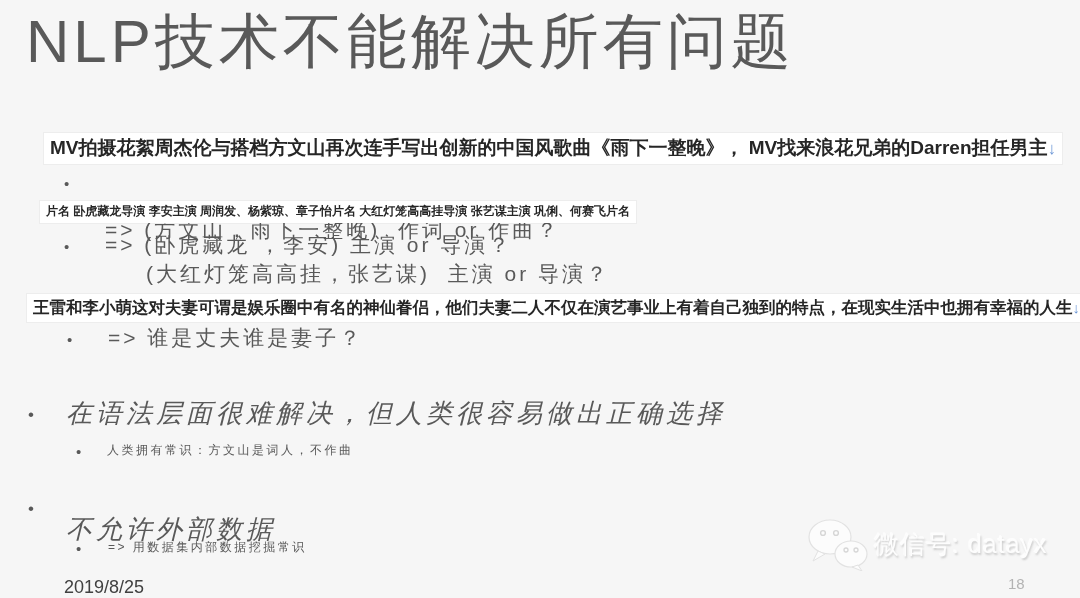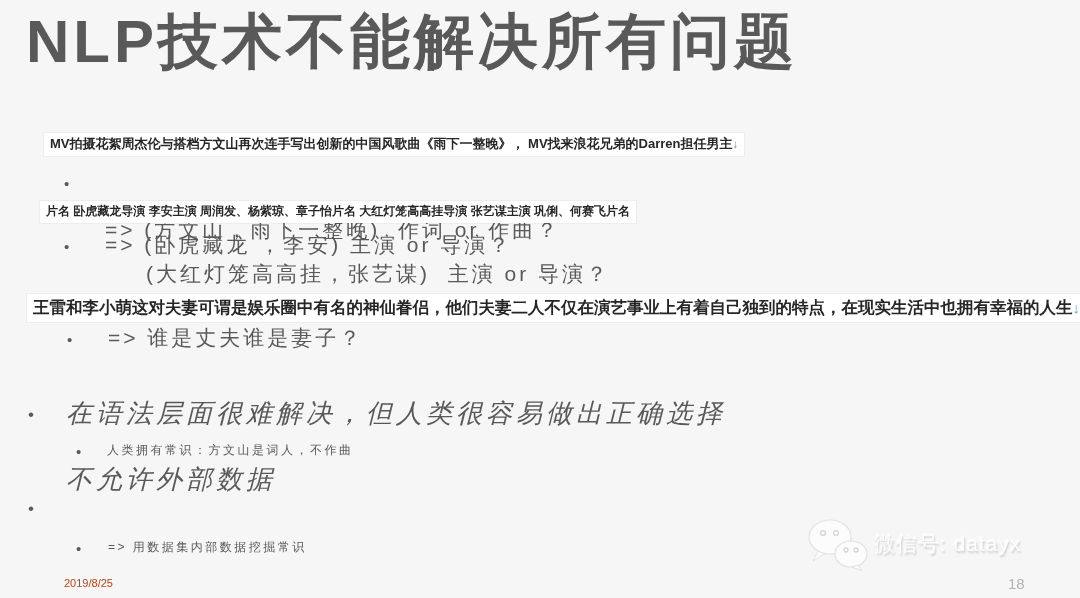--- a/index.html
+++ b/index.html
@@ -11,37 +11,37 @@
     position:relative;
     width:1080px; height:598px;
     background:#f6f6f6;
     overflow:hidden;
   }
   .title {
     position:absolute;
     left:26px; top:0;
     font-size:60px;
     line-height:84px;
-    font-weight:700;
+    font-weight:400;
     letter-spacing:4px;
     color:#595959;
     white-space:pre;
   }
   
   .srcbox {
     position:absolute;
     background:#ffffff;
     box-shadow:0 0 0 1px rgba(0,0,0,0.035);
     color:#262626;
     font-weight:600;
     white-space:pre;
     padding:3px 6px 4px 6px;
     line-height:1.25;
   }
-  #box1 { left:44px; top:133px; font-size:13px; }
+  #box1 { left:44px; top:133px; font-size:19px; }
   #box2 { left:40px; top:201px; font-size:12px; }
   #box3 { left:27px; top:294px; font-size:16.5px; }
   .arrow {
     color:#6b96d6;
     font-weight:400;
     font-size:0.88em;
   }
   
   .bline {
     position:absolute;
@@ -78,50 +78,50 @@
   .pt2 {
     position:absolute;
     color:#595959;
     font-size:12px;
     letter-spacing:2.5px;
     white-space:pre;
     line-height:26px;
   }
   #p1    { left:66px;  top:397px; }
   #p1sub { left:107px; top:437px; }
-  #p2    { left:66px;  top:463px; }
+  #p2    { left:66px;  top:513px; }
   #p2sub { left:108px; top:534px; }
   #pd1   { left:28px;  top:406px; }
   #pd1s  { left:76px;  top:444px; }
   #pd2   { left:28px;  top:500px; }
   #pd2s  { left:76px;  top:541px; }
   
   .date {
     position:absolute;
     left:64px; top:577px;
-    font-size:11px;
-    color:#c2410c;
+    font-size:18px;
+    color:#404040;
   }
   .pagenum {
     position:absolute;
     left:1008px; top:575px;
     font-size:15px;
     color:#b3b3b3;
   }
   
   .watermark {
     position:absolute;
     left:806px; top:517px;
     display:flex;
     align-items:center;
     gap:4px;
   }
   .wm-icon { width:64px; height:54px; }
   .wm-text {
-    font-size:21px;
+    font-size:25px;
     color:#fdfdfd;
     letter-spacing:1px;
     white-space:pre;
     text-shadow: 1px 2px 2px rgba(150,150,150,0.45),
                 -1px -1px 1px rgba(255,255,255,0.9);
   }
 </style>
 </head>
 <body>
 

